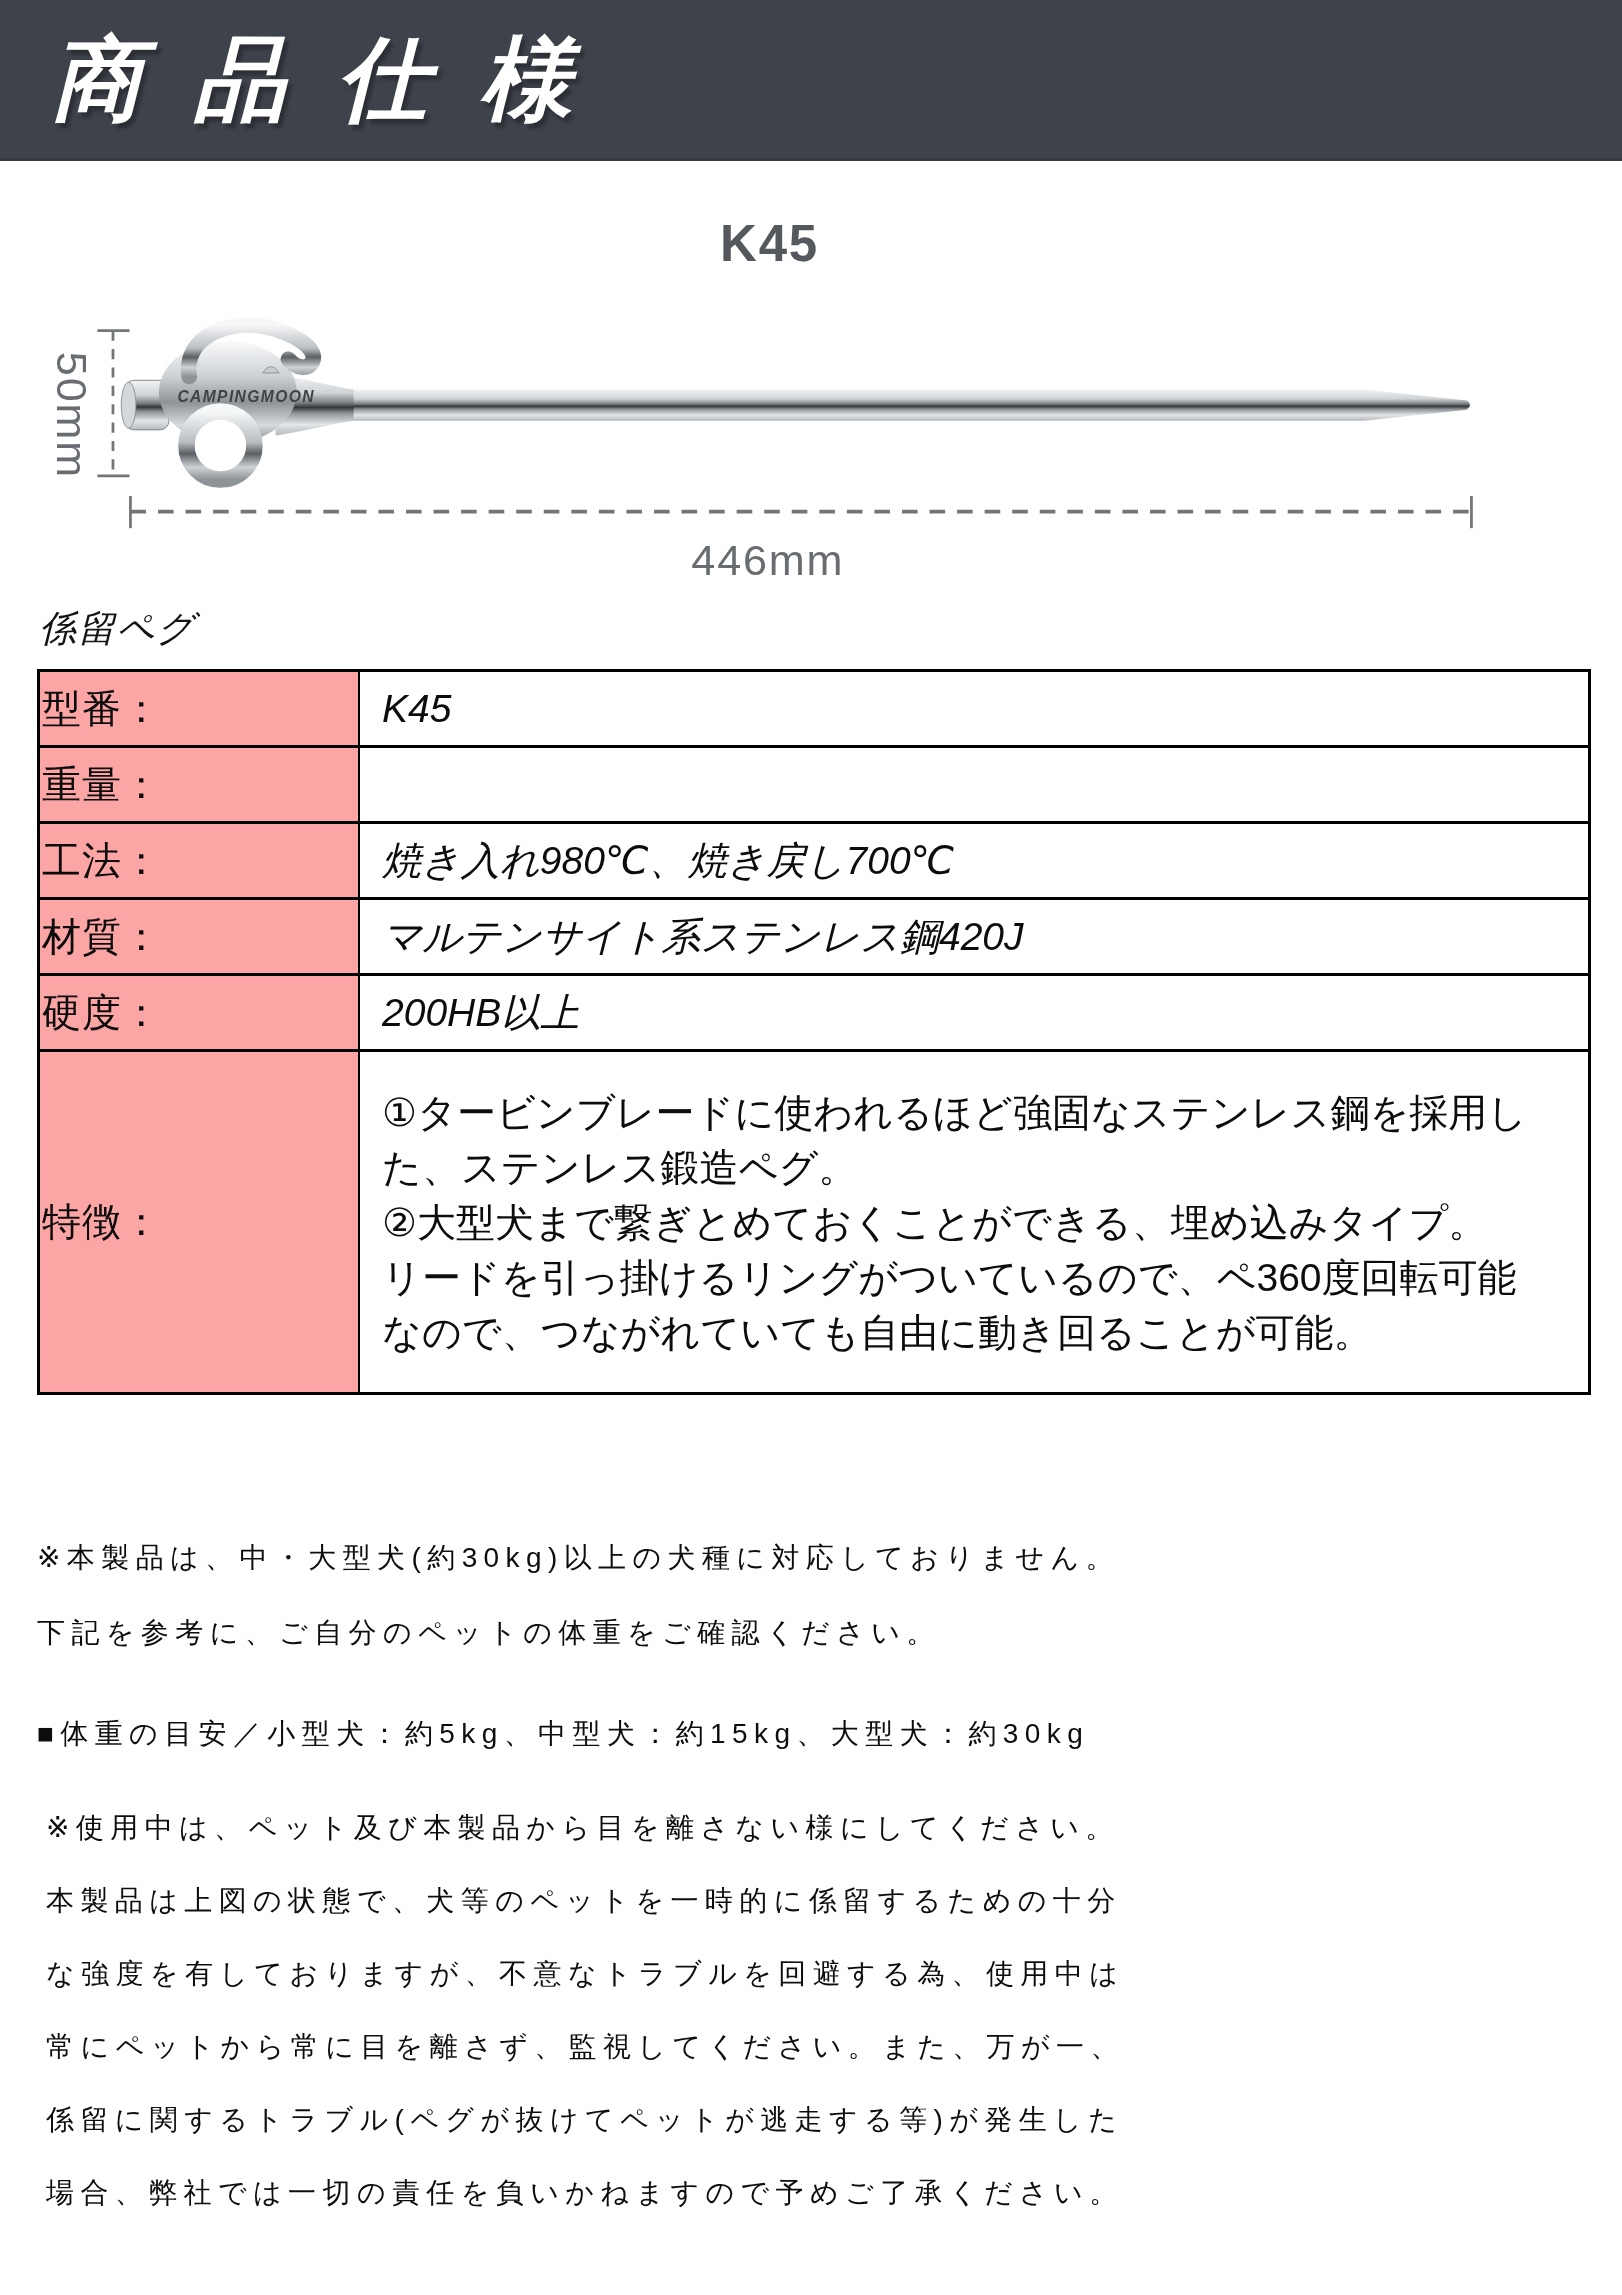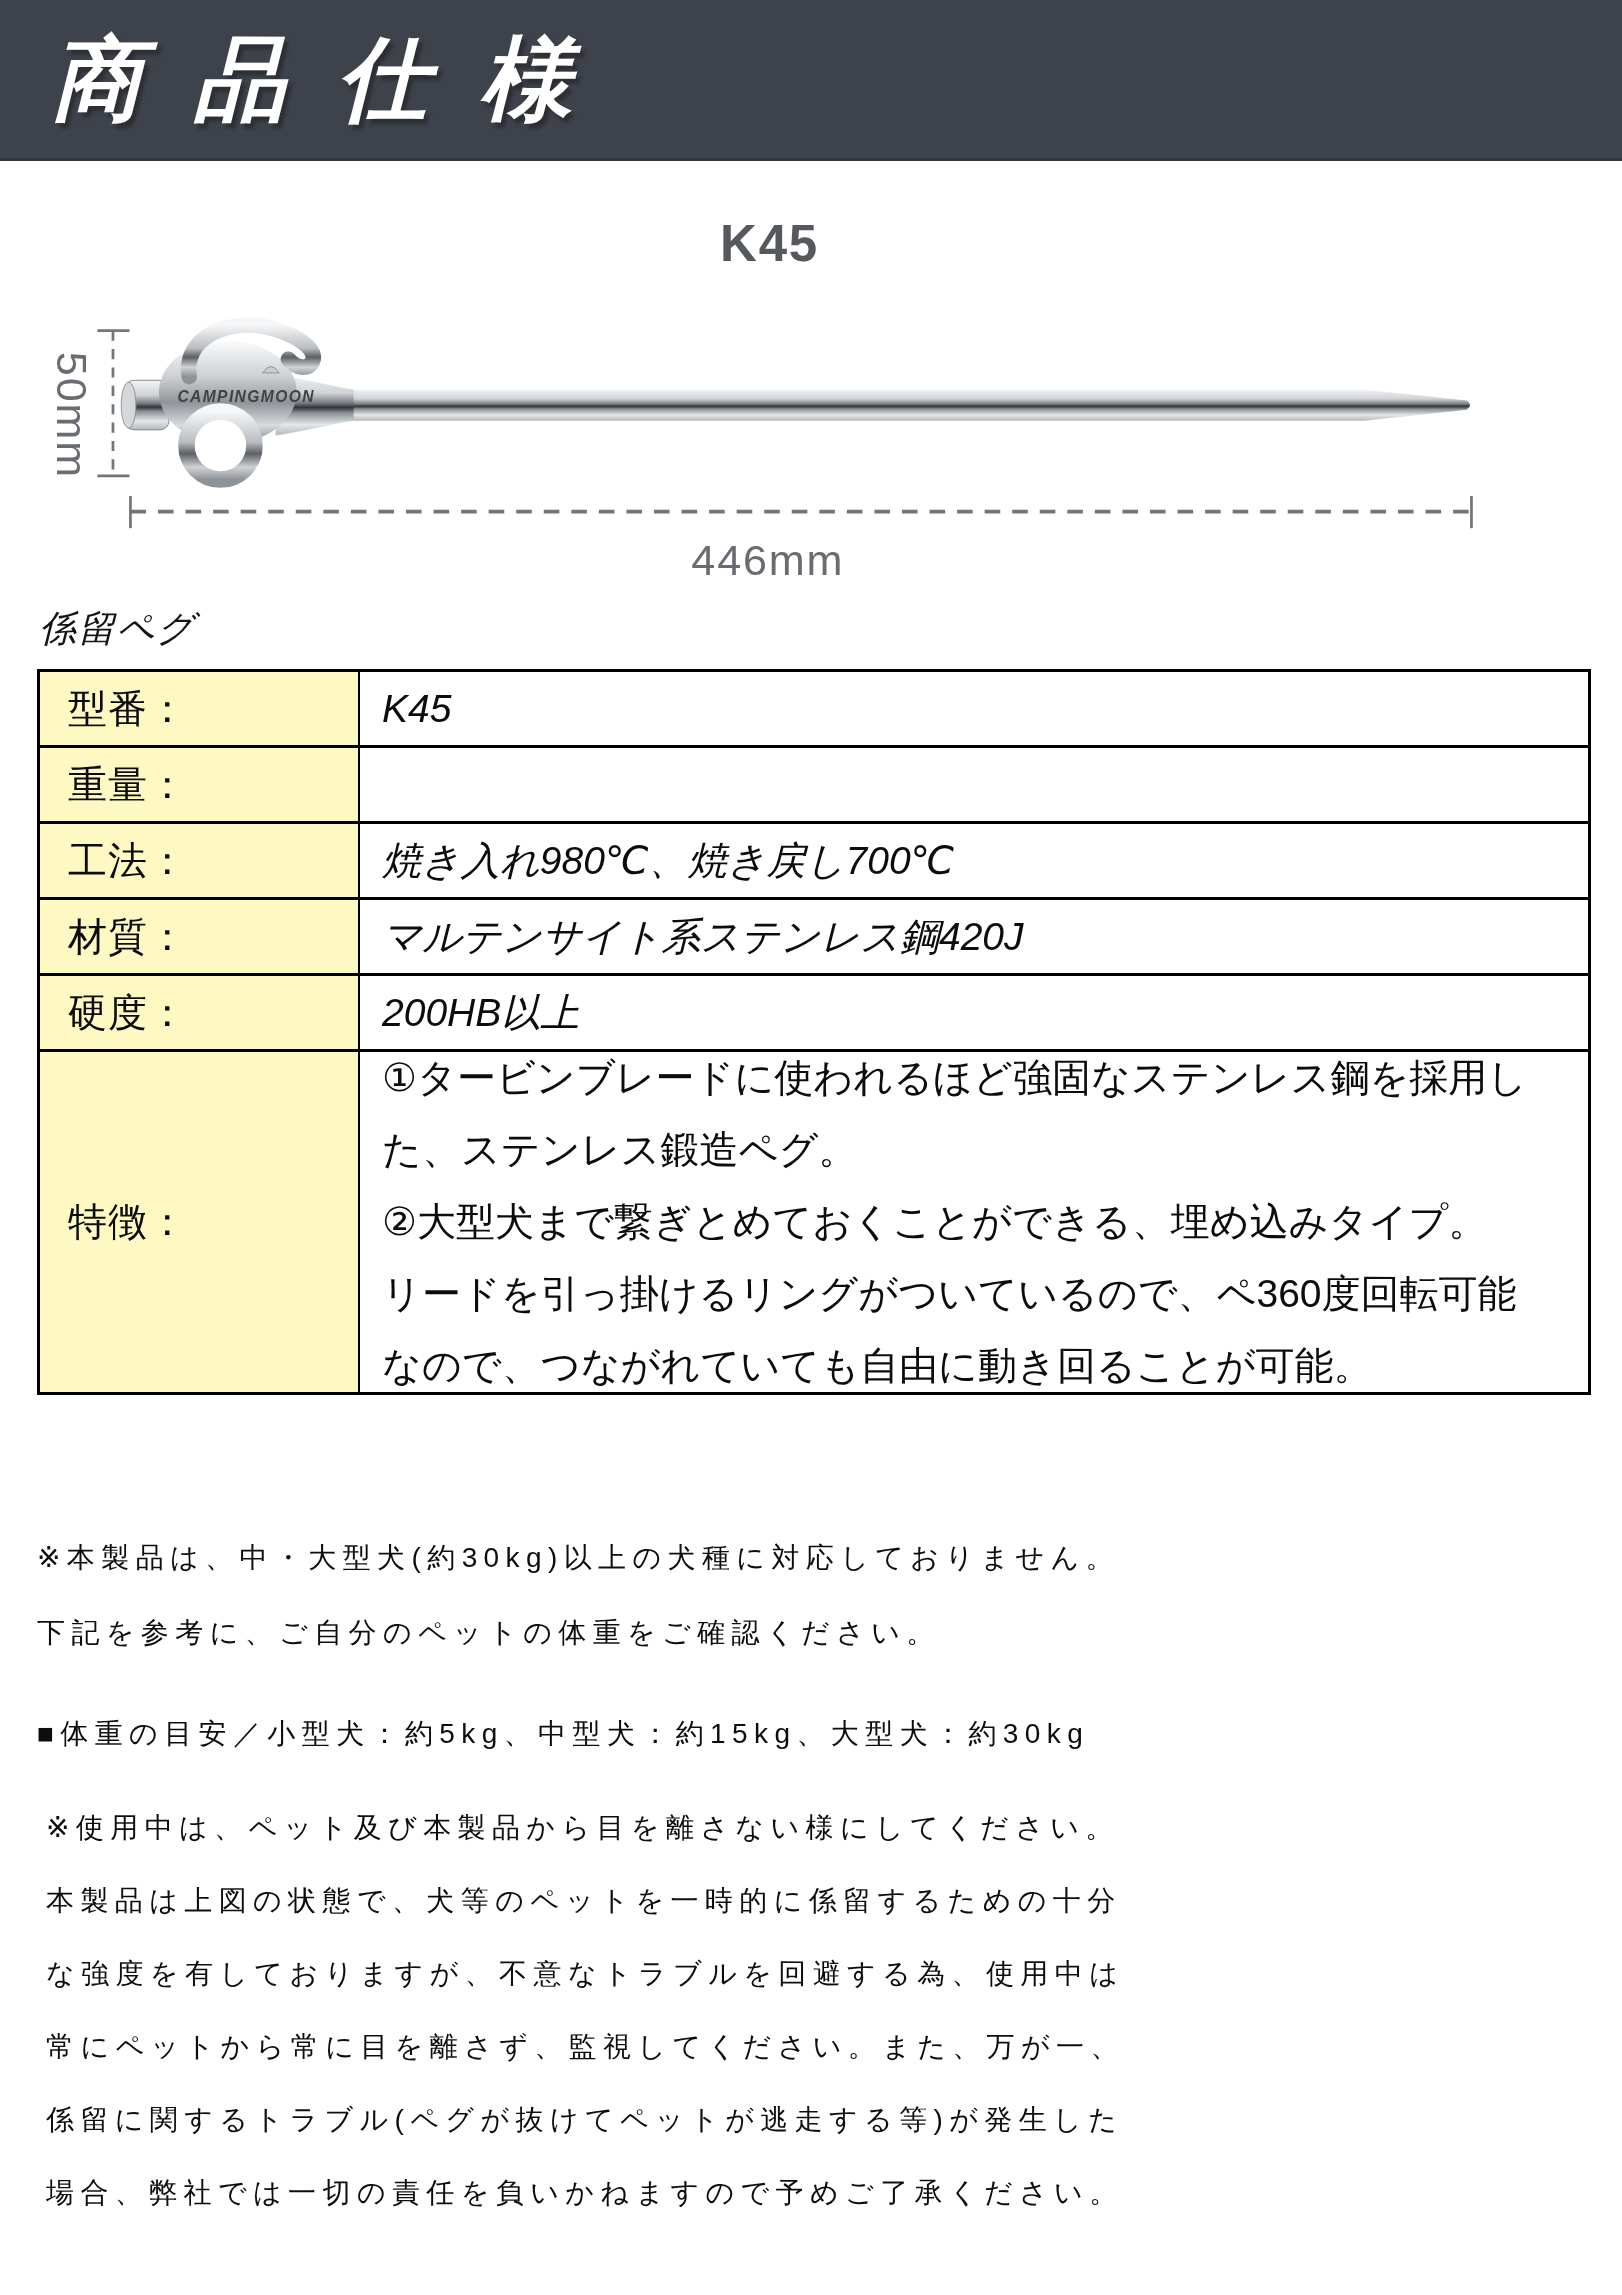--- a/index.html
+++ b/index.html
@@ -41,32 +41,32 @@
   }
 
   
   .spec-table {
     position: absolute; left: 37px; top: 669px; width: 1554px;
     border: 3.7px solid #000000; background: #ffffff;
   }
   .spec-row { display: flex; border-bottom: 3.7px solid #000000; }
   .spec-row:last-child { border-bottom: none; }
   .spec-label {
-    width: 320px; flex: none; background: #fef9c3; border-right: 2.8px solid #000000;
-    display: flex; align-items: center; padding-left: 28px;
+    width: 320px; flex: none; background: #fca5a5; border-right: 2.8px solid #000000;
+    display: flex; align-items: center; padding-left: 2px;
     font-size: 39px; font-weight: 500; color: #0c0c0c; letter-spacing: 0.9px;
   }
   .spec-value {
     flex: 1; display: flex; align-items: center; padding: 5.5px 9.2px 5.5px 22px;
     font-size: 39px; font-style: italic; font-weight: 500; color: #0c0c0c;
   }
   .spec-row.row-regular { height: 76px; }
   .spec-row.row-features { height: 340px; }
   .spec-row.row-features .spec-value {
-    font-style: normal; white-space: pre-line; line-height: 72px;
+    font-style: normal; white-space: pre-line; line-height: 55px;
     align-items: center; padding-top: 1.8px; padding-bottom: 1px;
   }
 
   
   .notes { position: absolute; left: 37px; top: 1520px; width: 1561px; color: #0d0d0d; }
   .note-para {
     font-size: 28px; font-weight: 500; letter-spacing: 6.4px;
     line-height: 75px; white-space: pre-line;
   }
   .note-para.p2 { margin-top: 26px; }

